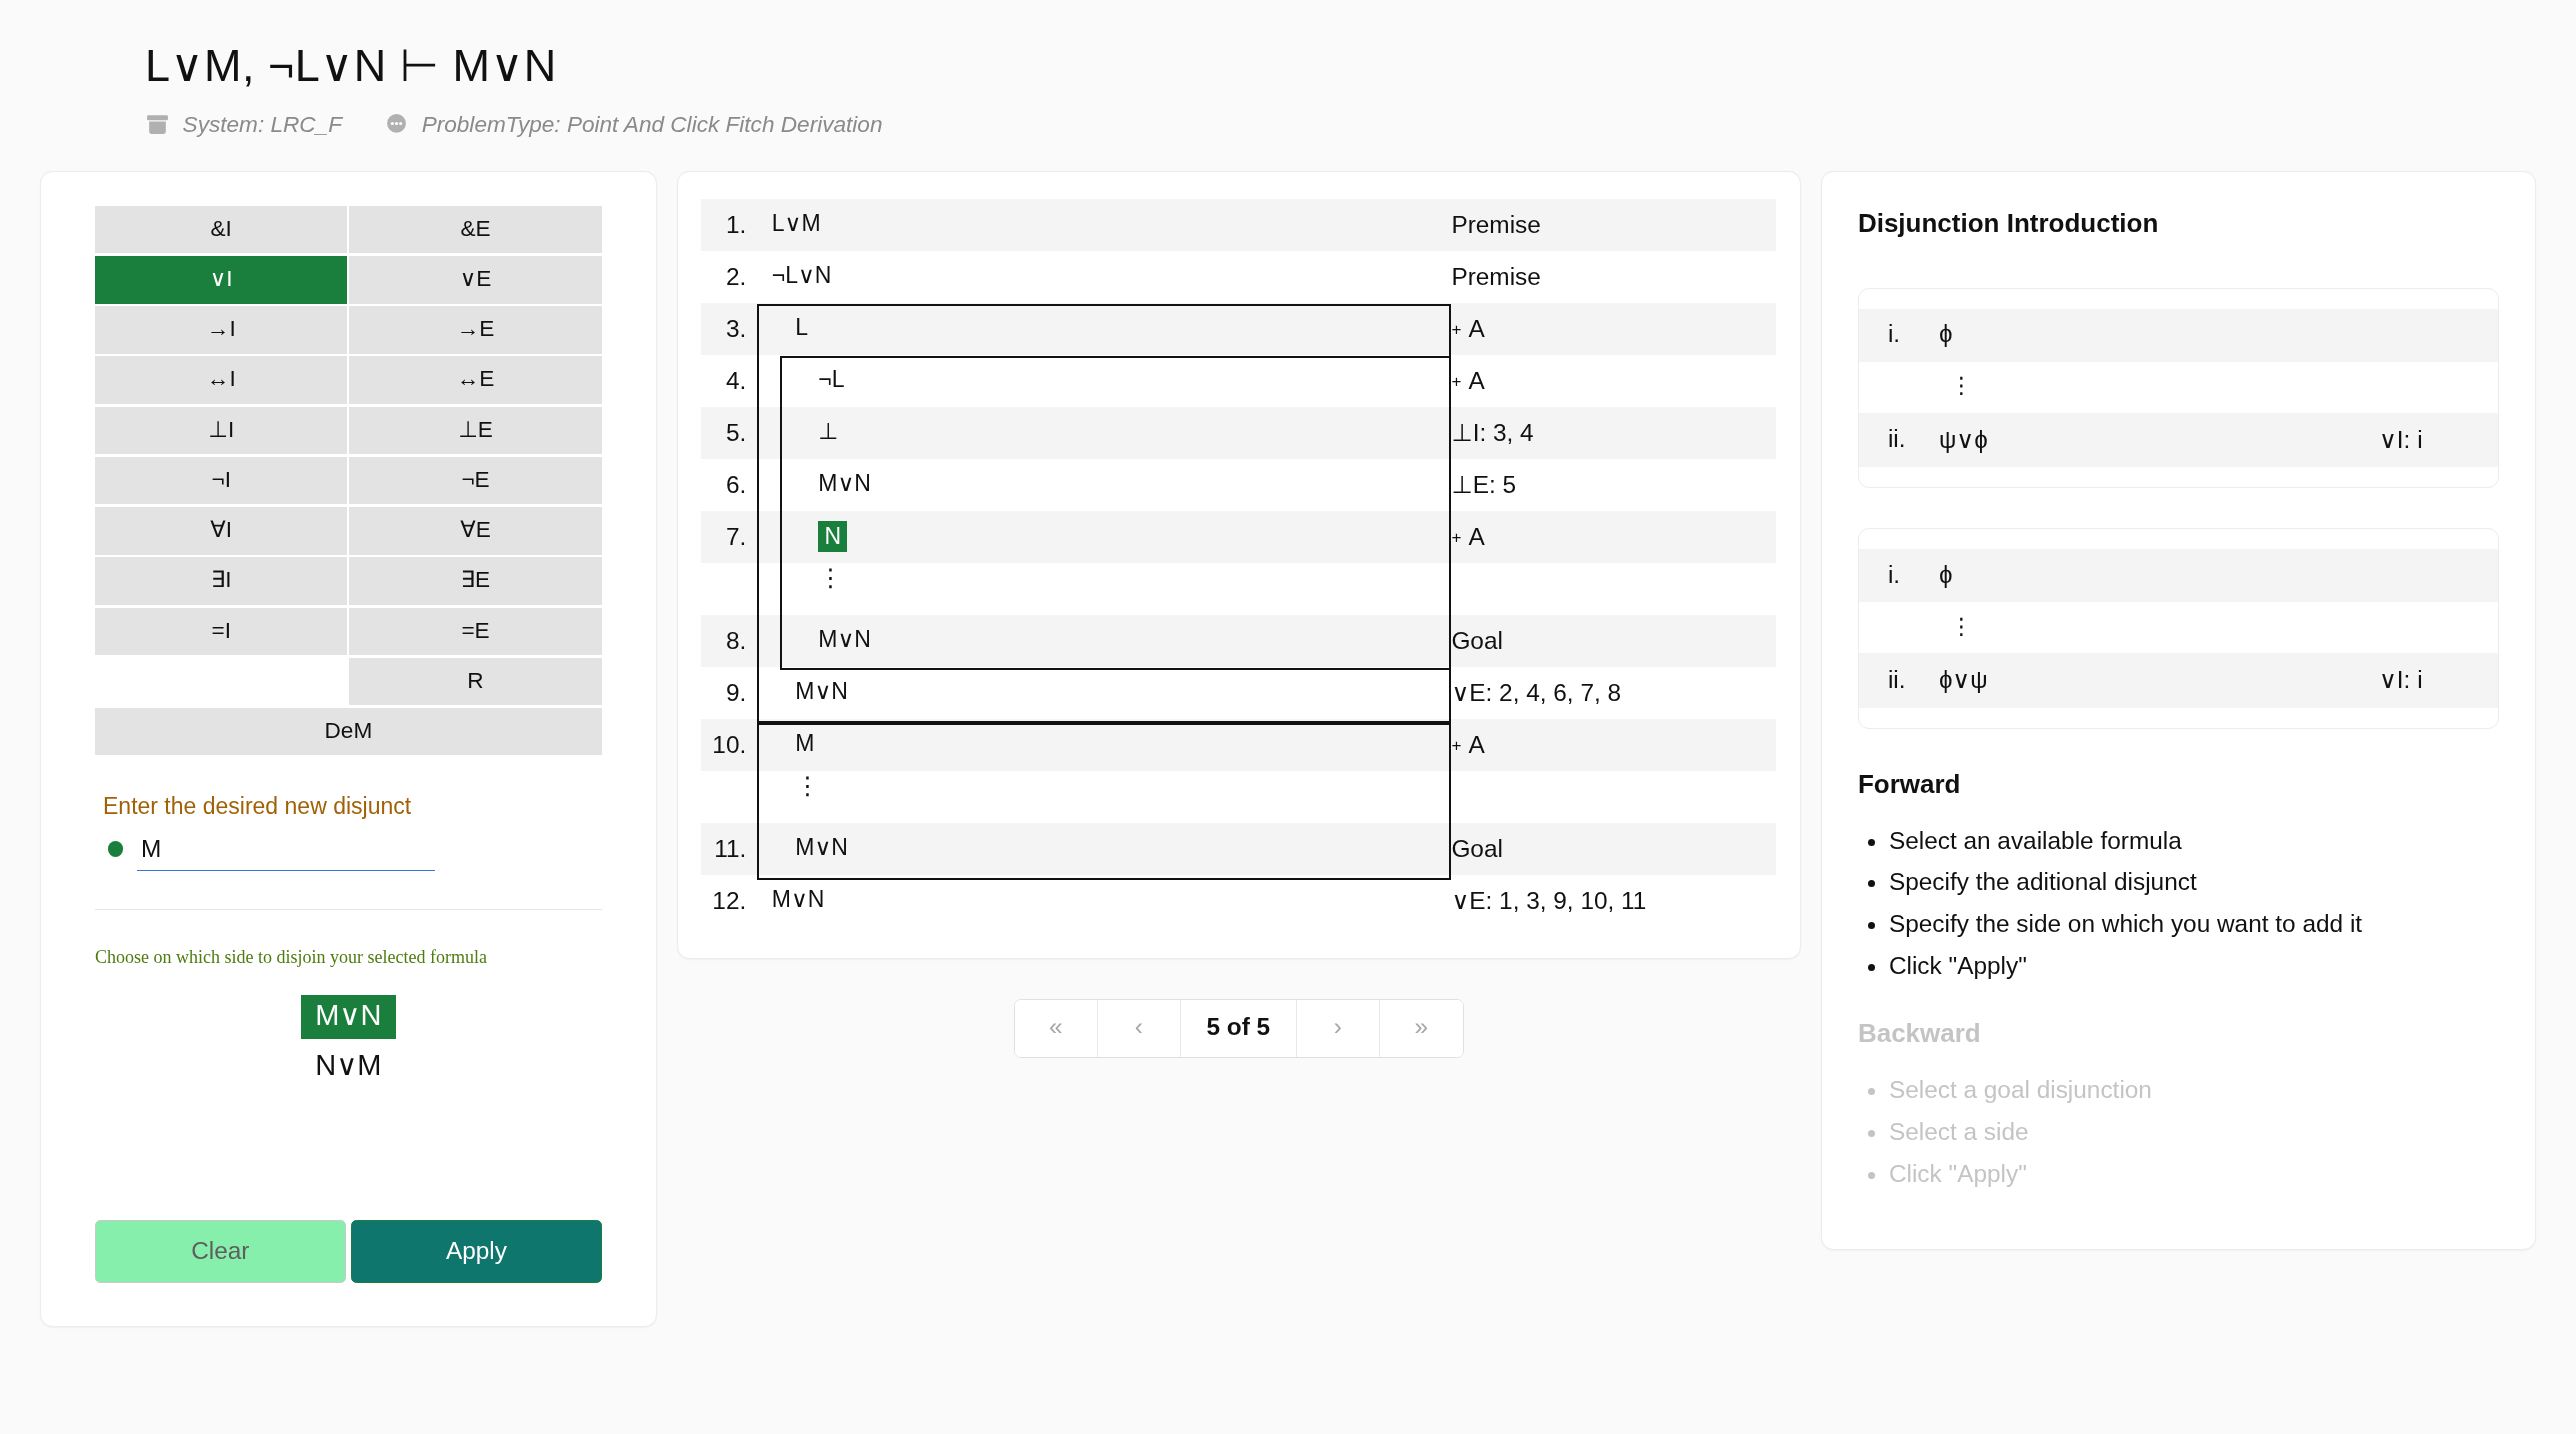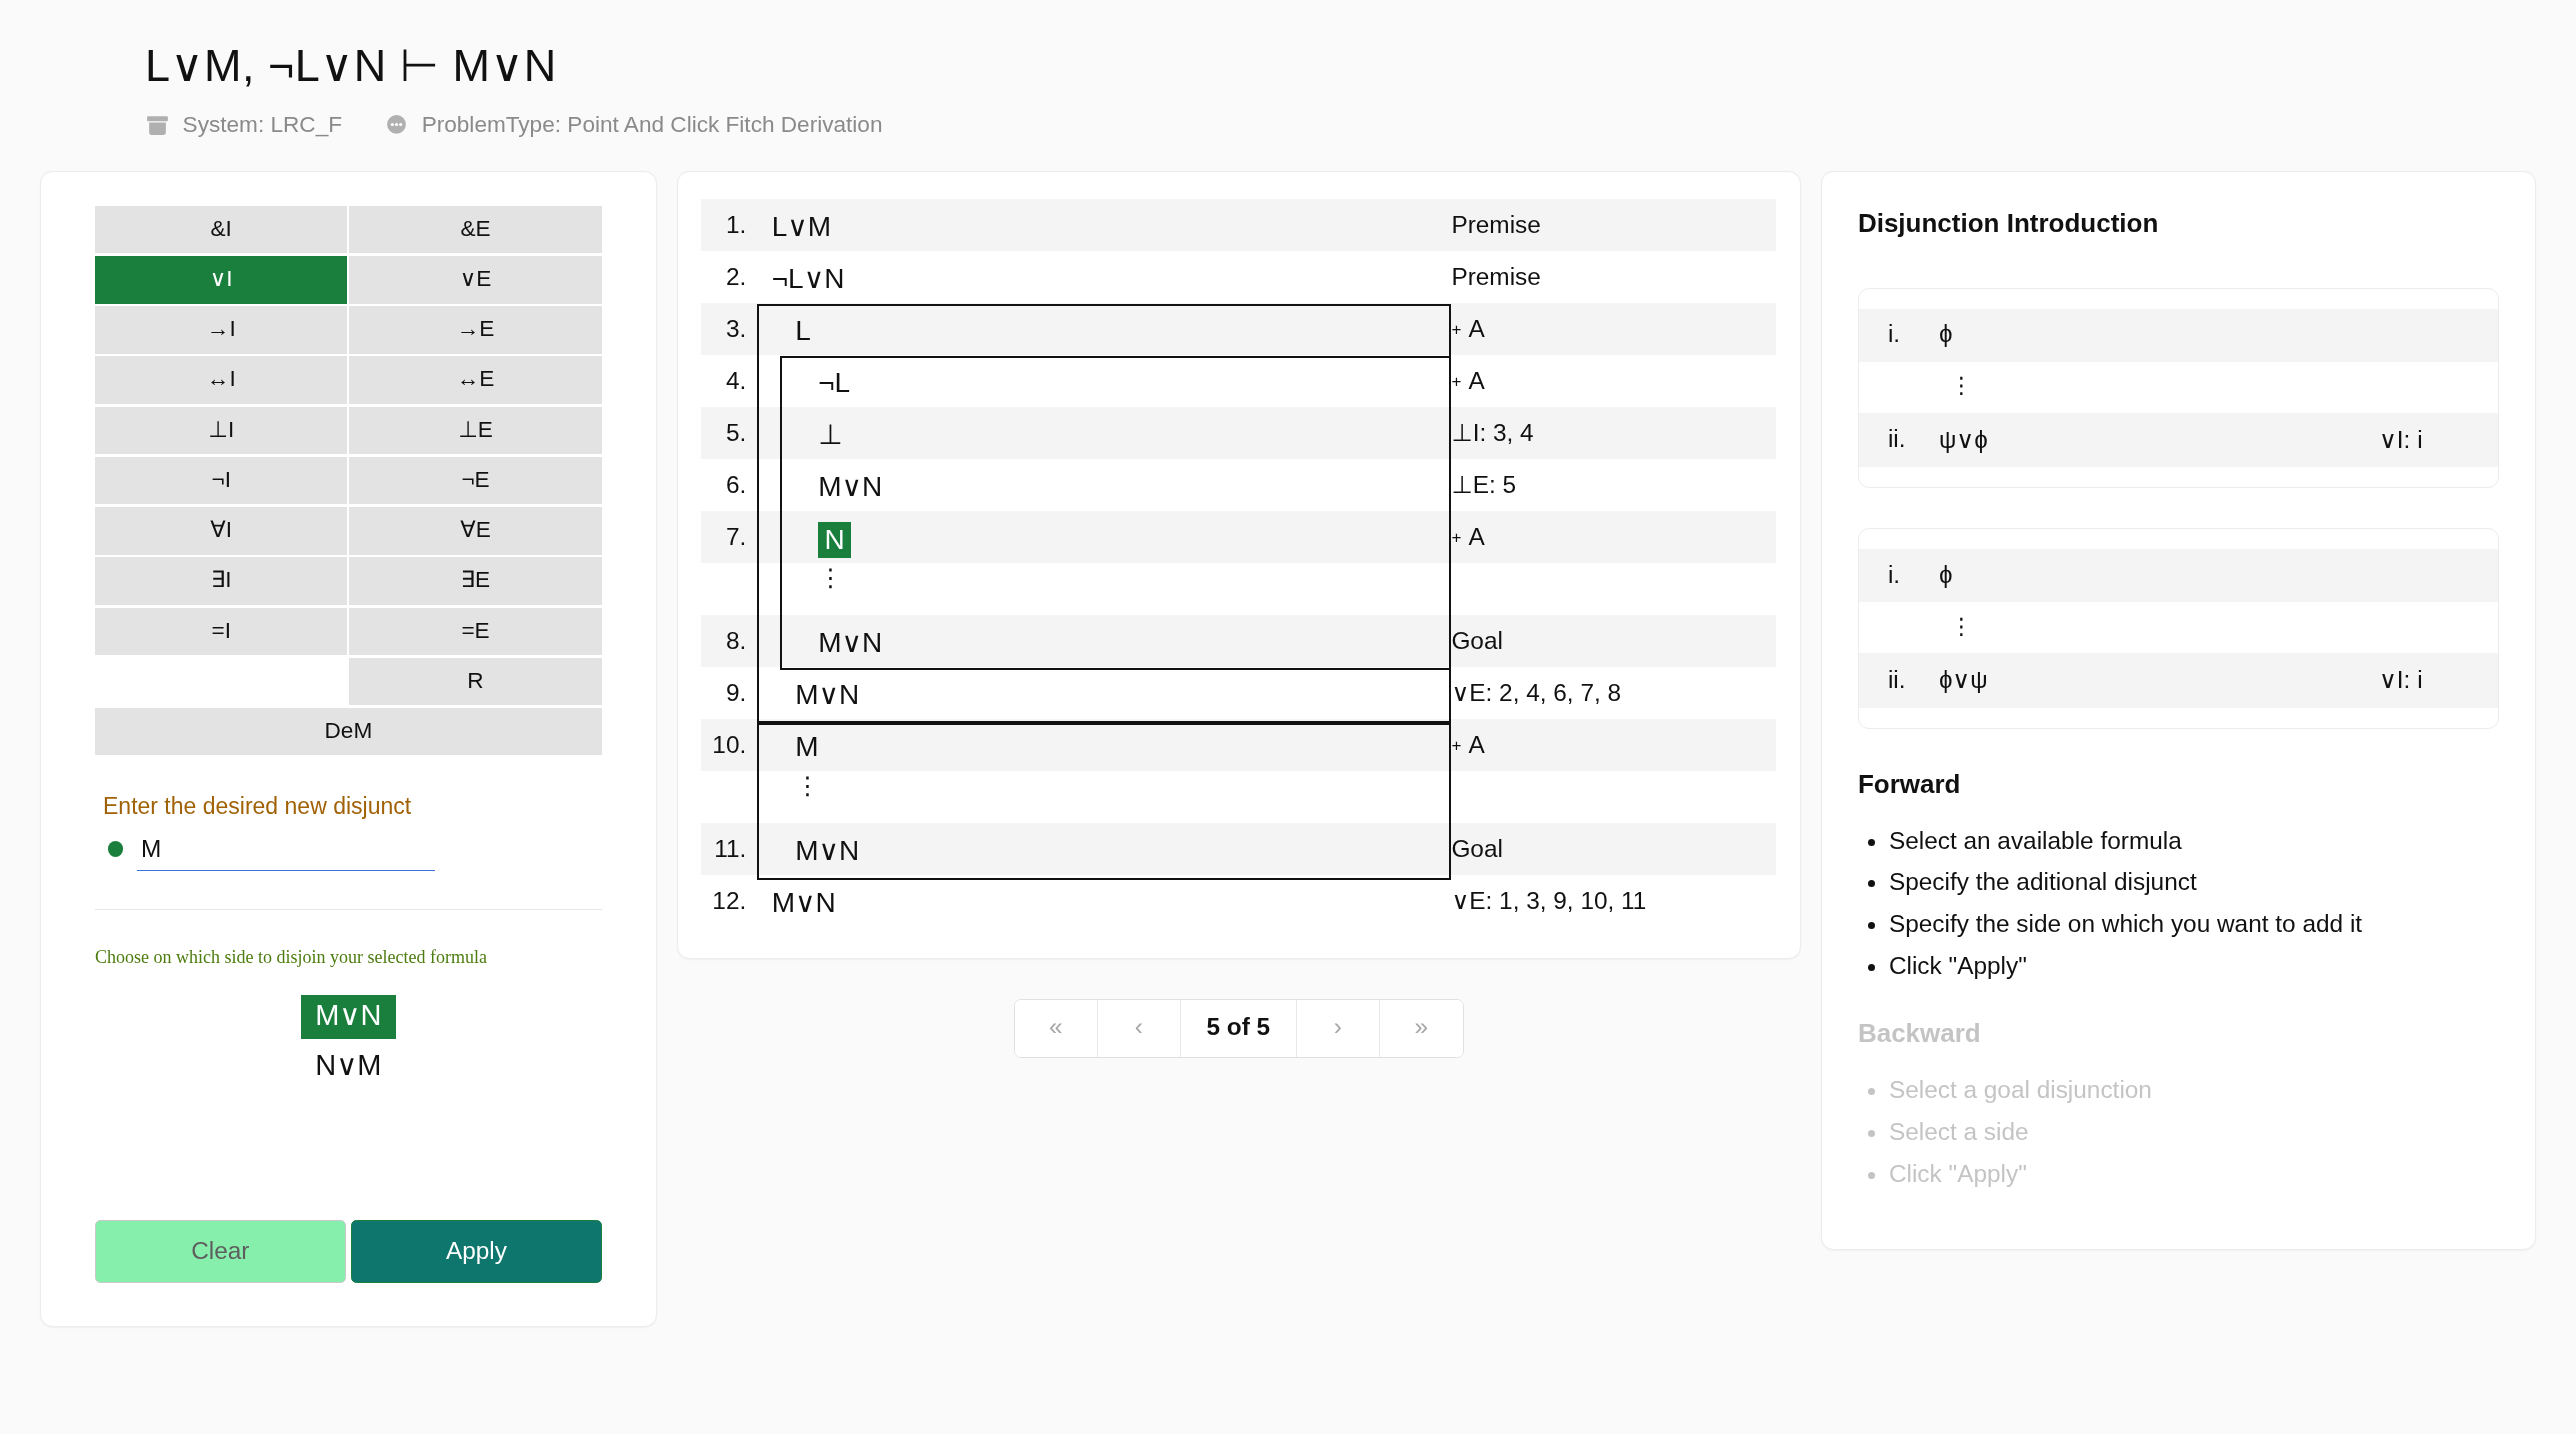--- a/index.html
+++ b/index.html
@@ -16,21 +16,21 @@
   .header { padding: 40px 0 0 145px; }
   .page-title {
     font-size: 45px;
     font-weight: 400;
     letter-spacing: 0.5px;
     color: #111;
     margin: 0 0 20px 0;
     line-height: 1.15;
   }
   .meta-row { display: flex; align-items: center; gap: 42px; }
-  .meta-item { display: flex; align-items: flex-end; gap: 12.6px; }
+  .meta-item { display: flex; align-items: flex-start; gap: 12.6px; font-style: italic; }
   .meta-text { font-size: 22.6px; color: #8a8a8a; }
   .meta-ico { width: 25px; height: 25px; flex: 0 0 25px; display:block; }
 
   
   .columns {
     display: flex;
     align-items: flex-start;
     gap: 20px;
     padding: 33px 40px 0 40px;
   }
@@ -153,21 +153,21 @@
     color: #111;
     padding: 11.7px 11px 0 0;
     line-height: 1.2;
   }
   .pbody {
     flex: 1;
     display: flex;
     align-items: flex-start;
   }
   .pform {
-    font-size: 28px;
+    font-size: 23px;
     color: #111;
     padding: 11.7px 0 0 0;
     line-height: 1.2;
     white-space: nowrap;
   }
   .pform .hl { background: #1a7f3c; color: #fff; padding: 1.8px 6.3px 3.6px 6.3px; }
   .pjust {
     width: 325px;
     flex: 0 0 325px;
     font-size: 24.4px;

